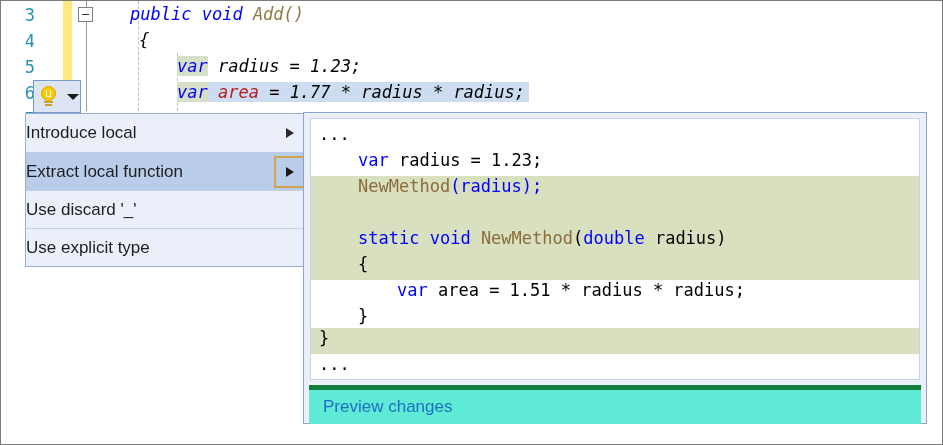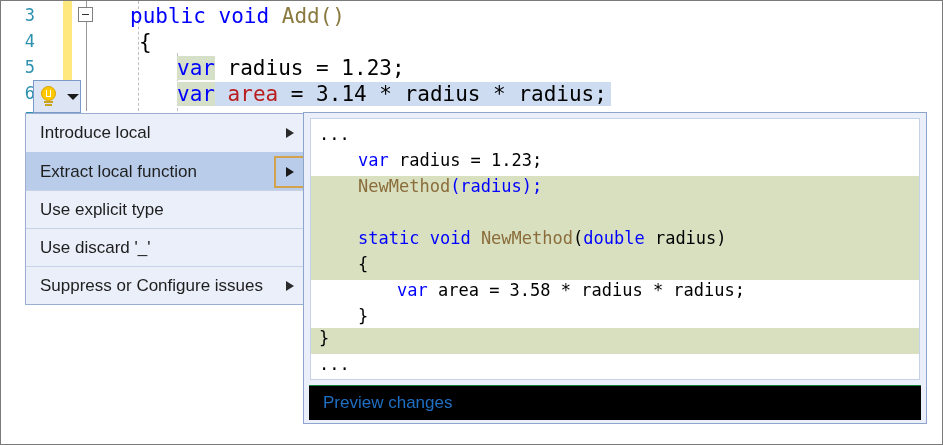--- a/index.html
+++ b/index.html
@@ -41,24 +41,25 @@
   }
   .fold-box:after{
     content:"";position:absolute;left:3px;top:6px;width:7px;height:1px;background:#333;
   }
   .indent-guide{
     position:absolute;width:0;border-left:1px dashed #bfbfbf;
   }
   .code-line{
     position:absolute;
     font-family:"DejaVu Sans Mono", monospace;
-    font-size:21px;
+    font-size:17px;
     white-space:pre;
     color:#000000;
     letter-spacing:0px;
+    font-style:italic;
   }
   .kw{color:#0000ff;}
   .typ{color:#8a7a40;}
   .mth{color:#8a6d3b;}
   .gray{color:#b91c1c;}
   .sel{background:#cddcf0;}
   .varbg{background:#d6dfc8;}
 
   
   .bulb-box{
@@ -90,21 +91,20 @@
   
   .menu{
     position:absolute;left:24px;top:112px;width:286px;
     box-sizing:border-box;
     border:1px solid #9aaed0;
     background:#eaeff9;
   }
   .mi{
     position:relative;height:38px;
     display:flex;align-items:center;
-    padding-left:14px;
     font-size:17px;color:#1e1e1e;
     box-sizing:border-box;
   }
   .mi + .mi{border-top:1px solid #c7d2e6;}
   .mi.sel-item{background:#b9cdeb;border-top-color:#b9cdeb;justify-content:center;}
   .mi.sel-item + .mi{border-top-color:#c7d2e6;}
   .mi .label{flex:1;}
   .sub-arrow{
     width:0;height:0;margin-right:16px;
     border-top:5px solid transparent;border-bottom:5px solid transparent;
@@ -139,22 +139,22 @@
   .hl{
     position:absolute;left:0;width:610px;background:#d9e0c0;
   }
   .pline{
     position:absolute;left:8px;
     font-family:"DejaVu Sans Mono", monospace;
     font-size:17px;white-space:pre;color:#000000;
   }
   .pfooter{
     position:absolute;left:5px;top:272px;width:612px;height:34px;
-    border-top:1px solid #15803d;
-    background:#000000;
+    border-top:5px solid #15803d;
+    background:#5eead4;
     display:flex;align-items:center;
   }
   .plink{
     margin-left:14px;font-size:17px;color:#1f6fc4;cursor:pointer;
   }
 </style>
 </head>
 <body>
 
 <div id="root">
@@ -174,21 +174,21 @@
 
     <div class="indent-guide" style="left:137px;top:0;height:110px;"></div>
     <div class="indent-guide" style="left:176px;top:52px;height:58px;"></div>
 
     <div class="code-line" style="left:129px;top:3px;"><span class="kw">public</span><span> </span><span class="kw">void</span><span> </span><span class="typ">Add()</span></div>
 
     <div class="code-line" style="left:138px;top:29px;">{</div>
 
     <div class="code-line" style="left:176px;top:55px;"><span class="kw varbg">var</span><span> radius = 1.23;</span></div>
 
-    <div class="code-line sel" style="left:176px;top:81px;padding-right:4px;"><span class="kw varbg">var</span><span class="gray"> </span><span class="gray">area</span><span> = 3.14 * radius * radius;</span></div>
+    <div class="code-line sel" style="left:176px;top:81px;padding-right:4px;"><span class="kw varbg">var</span><span class="gray"> </span><span class="gray">area</span><span> = 1.77 * radius * radius;</span></div>
 
   </div>
 
   <div class="bulb-box">
     <span class="bulb">
       <span class="glass"></span>
         <span class="filament"></span>
       <span class="base1"></span>
         <span class="base2"></span>
     </span>
@@ -204,52 +204,48 @@
 
 
     <div class="mi sel-item">
       <span class="label">Extract local function</span>
       <span class="sub-btn">
           <span class="tri"></span>
         </span>
     </div>
 
     <div class="mi">
+      <span class="label">Use discard '_'</span>
+    </div>
+
+    <div class="mi">
       <span class="label">Use explicit type</span>
     </div>
 
-    <div class="mi">
-      <span class="label">Use discard '_'</span>
-    </div>
-
-    <div class="mi">
-      <span class="label">Suppress or Configure issues</span>
-      <span class="sub-arrow"></span>
-    </div>
 
   </div>
 
   <div class="preview">
 
     <div class="preview-code">
 
       <div class="hl" style="top:57px;height:104px;"></div>
       <div class="hl" style="top:209px;height:26px;"></div>
 
       <div class="pline" style="top:5px;">...</div>
 
       <div class="pline" style="top:31px;left:47px;"><span class="kw">var</span><span> radius = 1.23;</span></div>
 
       <div class="pline" style="top:109px;left:47px;"><span class="kw">static</span><span> </span><span class="kw">void</span><span> </span><span class="mth">NewMethod</span><span>(</span><span class="kw">double</span><span> radius</span><span>)</span></div>
 
       <div class="pline" style="top:57px;left:47px;"><span class="mth">NewMethod</span><span class="kw">(radius);</span></div>
 
       <div class="pline" style="top:135px;left:47px;">{</div>
 
-      <div class="pline" style="top:161px;left:86px;"><span class="kw">var</span><span> area = 3.58 * radius * radius;</span></div>
+      <div class="pline" style="top:161px;left:86px;"><span class="kw">var</span><span> area = 1.51 * radius * radius;</span></div>
 
       <div class="pline" style="top:187px;left:47px;">}</div>
 
       <div class="pline" style="top:209px;left:8px;">}</div>
 
       <div class="pline" style="top:235px;">...</div>
 
     </div>
 
     <div class="pfooter">

